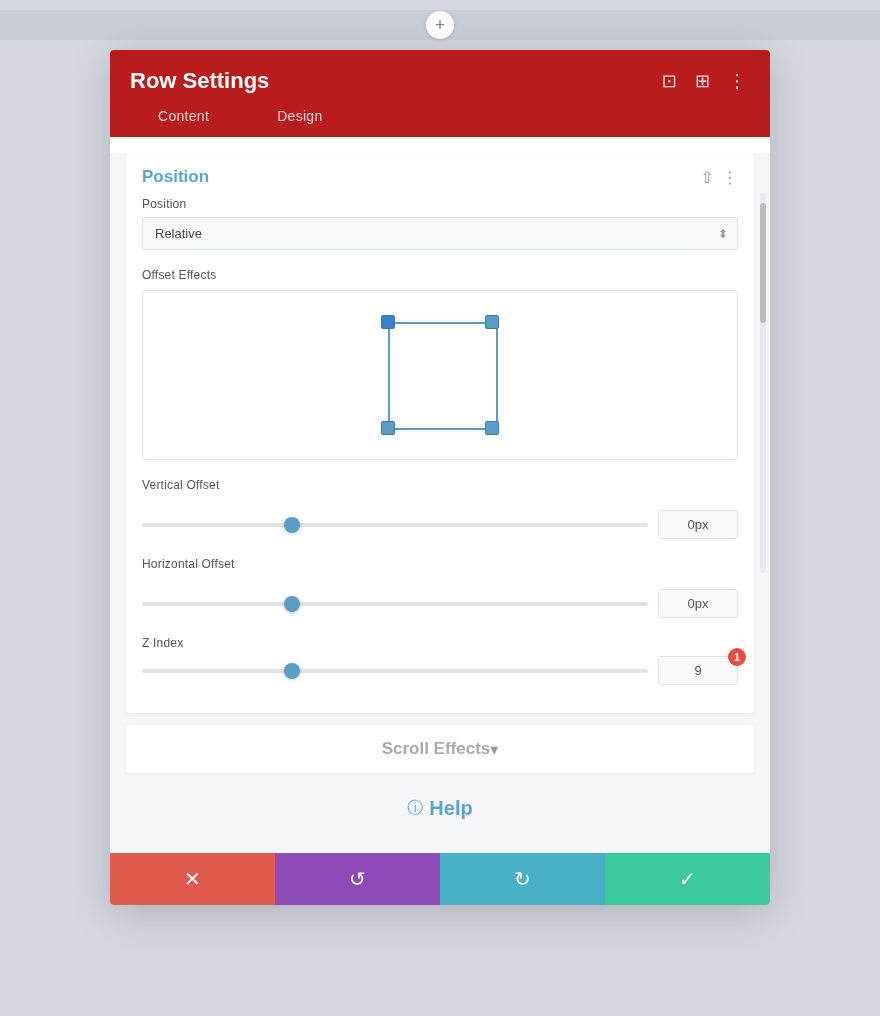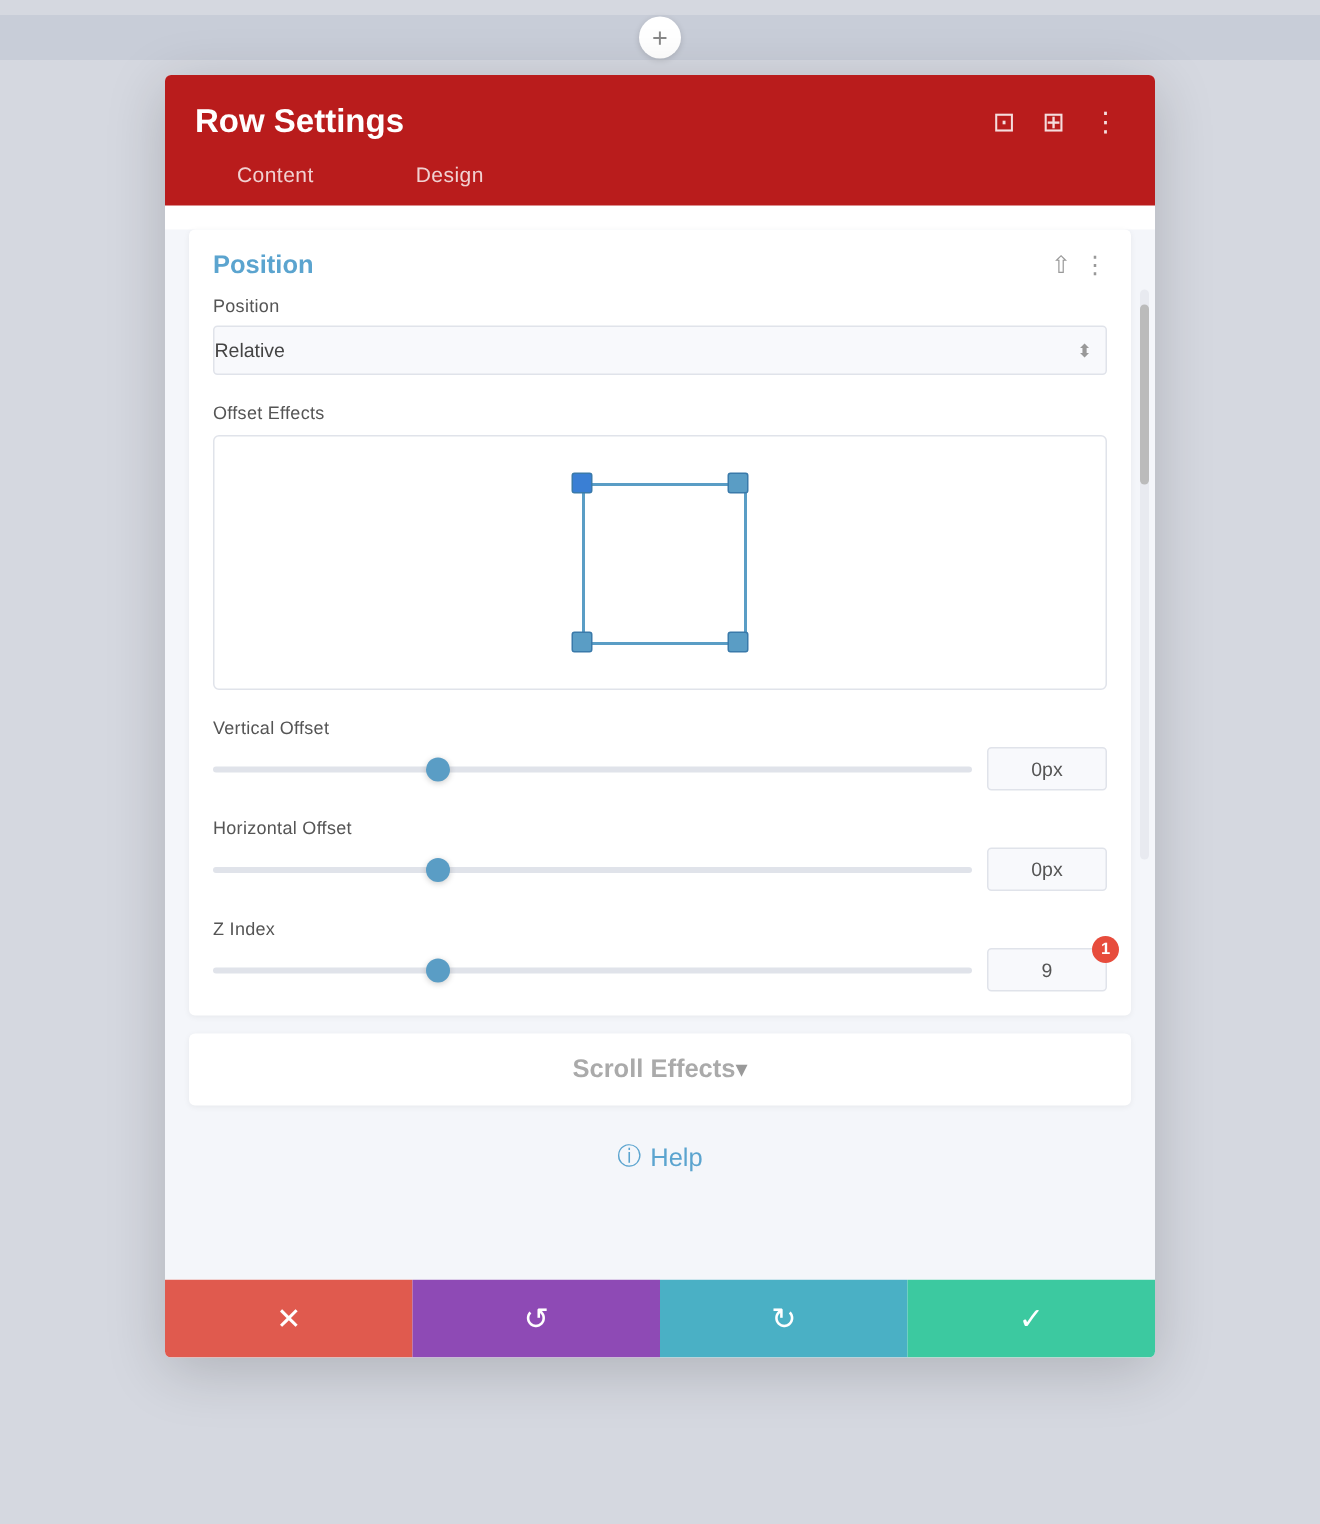--- a/index.html
+++ b/index.html
@@ -156,21 +156,21 @@
       font-weight: 500;
       letter-spacing: 0.2px;
     }
 
     .select-wrapper {
       position: relative;
     }
 
     .select-field {
       width: 100%;
-      padding: 8px 0;
+      padding: 8px 12px;
       border: 1px solid #e0e3ea;
       border-radius: 3px;
       background: #f8f9fc;
       font-size: 13px;
       color: #444;
       appearance: none;
       cursor: pointer;
     }
 
     .select-arrow {
@@ -221,21 +221,21 @@
 
     .handle-tl { top: 0; left: 6px; background: #3a7fd4; }
     .handle-tr { top: 0; right: 6px; }
     .handle-bl { bottom: 0; left: 6px; }
     .handle-br { bottom: 0; right: 6px; }
 
     .slider-row {
       display: flex;
       align-items: center;
       gap: 10px;
-      margin-top: 6px;
+      margin-top: 18px;
     }
 
     .slider-track {
       flex: 1;
       height: 4px;
       background: #e0e3ea;
       border-radius: 2px;
       position: relative;
     }
 
@@ -257,21 +257,21 @@
       border-radius: 3px;
       background: #f8f9fc;
       font-size: 13px;
       color: #555;
       text-align: center;
     }
 
     .field-group {
       margin-bottom: 18px;
     }
-    .field-group:last-child { margin-bottom: 0; }
+    .field-group:last-child { margin-bottom: 12px; }
 
     .z-index-row {
       display: flex;
       align-items: center;
       gap: 10px;
       margin-top: 6px;
     }
 
     .z-value-wrapper {
       position: relative;
@@ -321,22 +321,22 @@
       gap: 6px;
     }
 
     .help-icon {
       color: #5ba4cf;
       font-size: 16px;
     }
 
     .help-text {
       color: #5ba4cf;
-      font-size: 17px;
-      font-weight: 400;
+      font-size: 20px;
+      font-weight: 700;
     }
 
     .scrollbar {
       position: absolute;
       right: 4px;
       top: 40px;
       width: 6px;
       height: 380px;
       background: #e8eaf0;
       border-radius: 3px;

